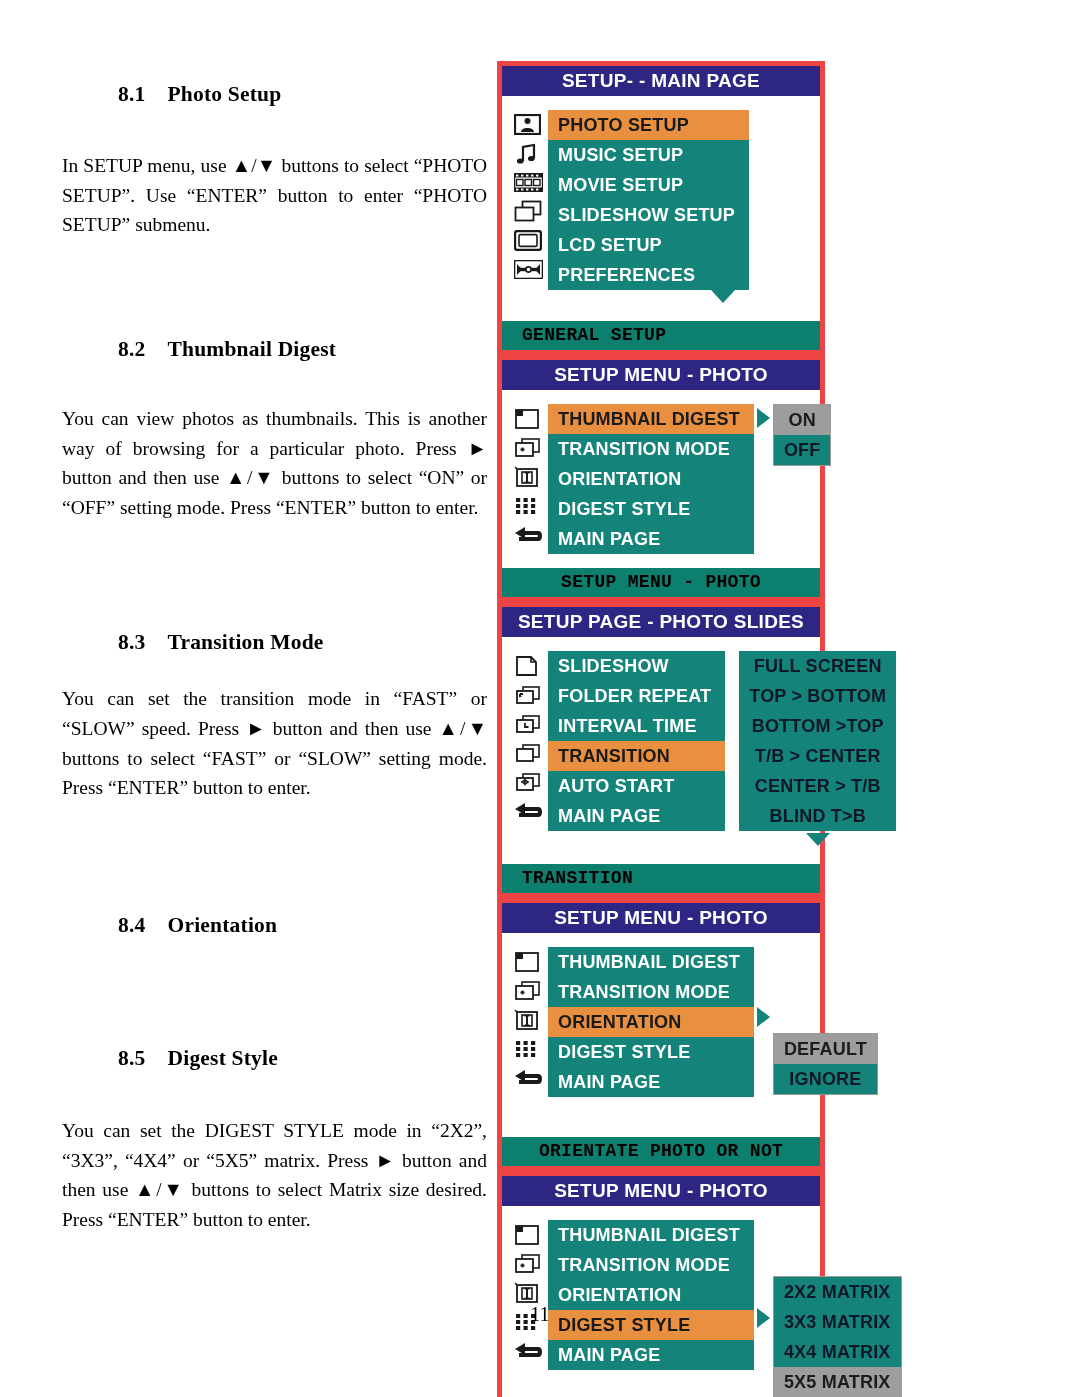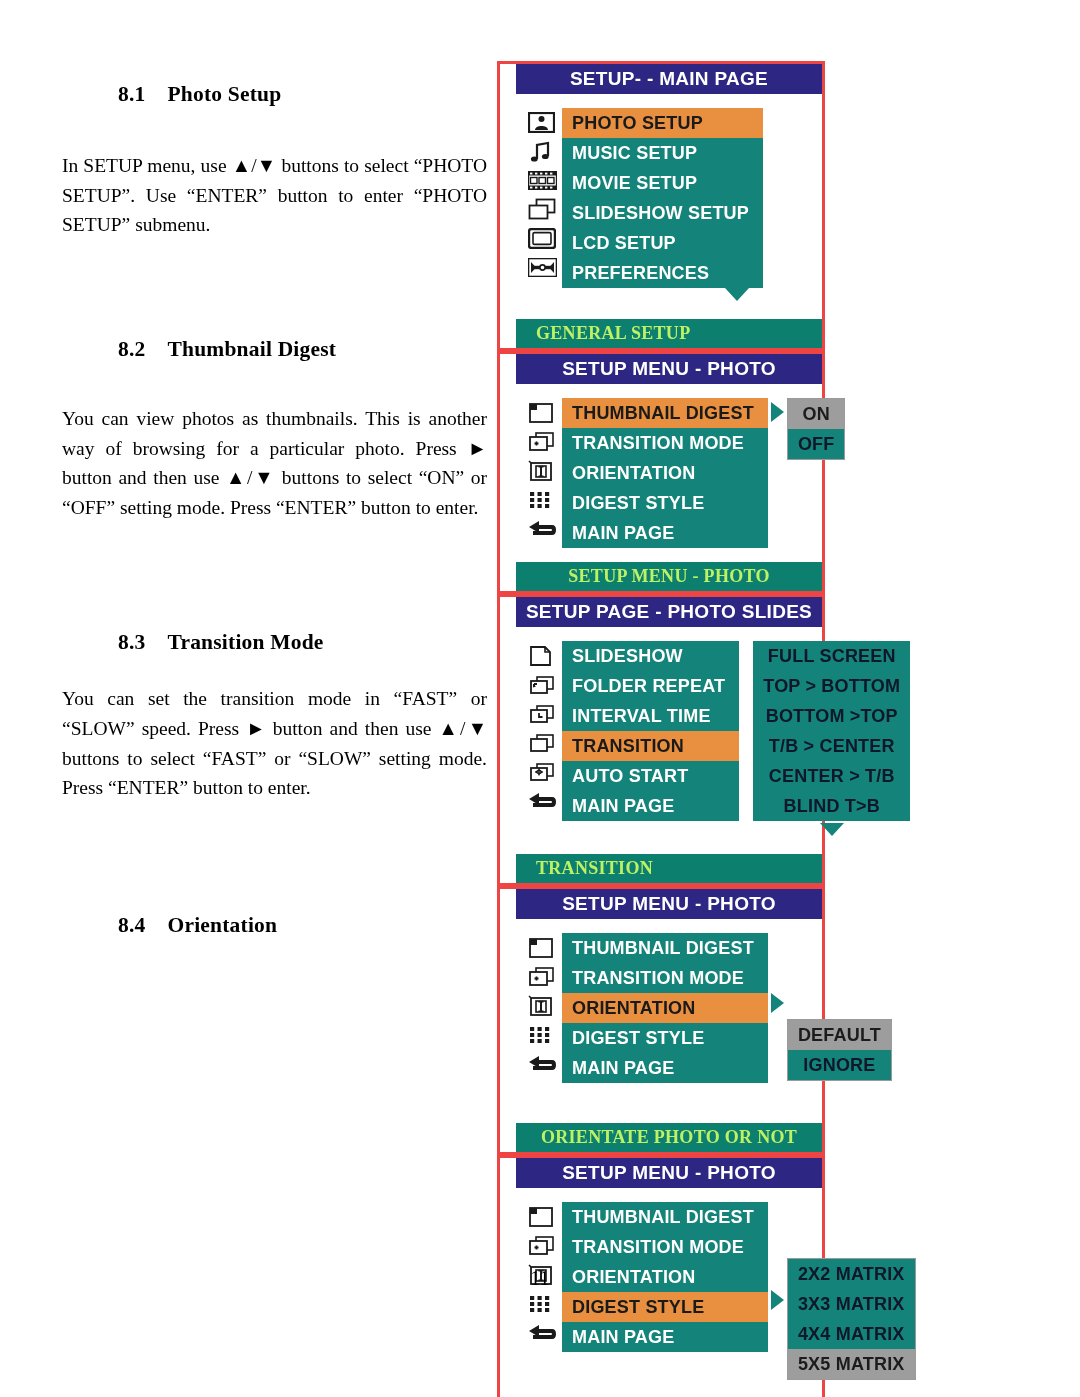--- a/index.html
+++ b/index.html
@@ -48,57 +48,56 @@
   .s3 .sec-body { margin-top: 29px; }
   .s4 .sec-head { margin-top: 110px; }
   .s4 .sec-body { margin-top: 44px; }
   .s5 .sec-head { margin-top: 108px; }
   .s5 .sec-body { margin-top: 45px; }
 
   
   .page-no {
     position: absolute;
     left: 0; right: 0;
-    top: 1267px;
+    top: 1303px;
     text-align: center;
     font-size: 20px;
   }
 
   
   .screens {
     position: absolute;
     left: 497px;
     top: 61px;
     width: 328px;
   }
   .screen {
     position: relative;
-    border: 3px solid #ef4444;
+    border: 5px solid #ef4444;
     background: #fff;
     box-sizing: border-box;
-    padding-left: 16px;
   }
   .screen + .screen { margin-top: 0; }
 
   .title-bar {
     background: #2d2683;
     color: #ffffff;
     font-family: "Liberation Sans", sans-serif;
     font-weight: bold;
     font-size: 19px;
     text-align: center;
     letter-spacing: 0.3px;
     padding: 5px 0 6px 0;
     line-height: 1;
   }
 
   .hint-bar {
     background: #0d7f6f;
-    color: #bef264;
-    font-family: Liberation Serif, serif;
+    color: #000000;
+    font-family: Liberation Mono, monospace;
     font-weight: bold;
     font-size: 18px;
     letter-spacing: 0.3px;
     padding: 5px 0 6px 20px;
     line-height: 1;
   }
   .hint-bar.centered { text-align: center; padding-left: 0; }
   .hint-bar.narrow { width: 90%; }
 
   .screen-body {
@@ -212,20 +211,26 @@
     </div>
     <div class="sec-body">You can set the transition mode in “FAST” or “SLOW” speed. Press ► button and then use ▲/▼ buttons to select “FAST” or “SLOW” setting mode. Press “ENTER” button to enter.</div>
   </div>
 
   <div class="section s4">
     <div class="sec-head">
       <span class="num">8.4</span><span>Orientation</span>
     </div>
   </div>
 
+  <div class="section s5">
+    <div class="sec-head">
+      <span class="num">8.5</span><span>Digest Style</span>
+    </div>
+    <div class="sec-body">You can set the DIGEST STYLE mode in “2X2”, “3X3”, “4X4” or “5X5” matrix. Press ► button and then use ▲/▼ buttons to select Matrix size desired. Press “ENTER” button to enter.</div>
+  </div>
 
 </div>
 
 <div class="screens">
 
   <div class="screen">
     <div class="title-bar">SETUP- - MAIN PAGE</div>
     <div class="screen-body">
       <div class="menu-row">
         <div class="icon-col">

